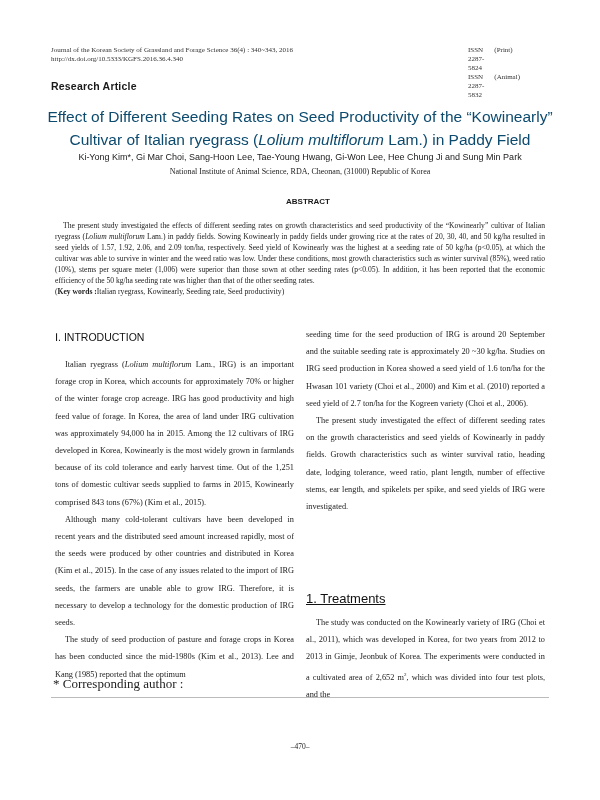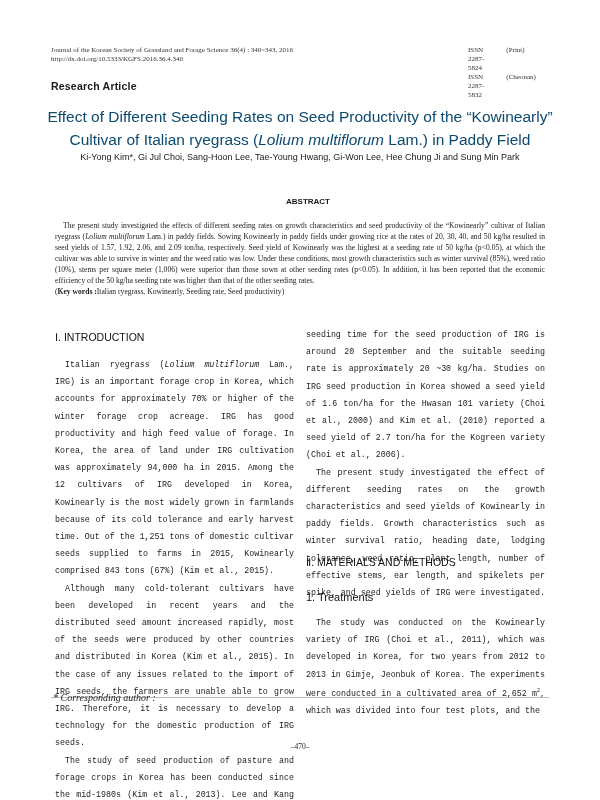--- a/index.html
+++ b/index.html
@@ -5,44 +5,44 @@
   html, body { margin: 0; padding: 0; }
   body {
     width: 600px; height: 800px; background: #ffffff; overflow: hidden;
     position: relative; color: #1a1a1a;
     font-family: "Liberation Serif", serif;
   }
   .page { position: absolute; left: 0; top: 0; width: 524px; height: 800px; }
   .abs { position: absolute; }
   .journal { left: 51px; top: 46px; font-size: 7px; line-height: 9px; color: #333; }
   .issn { left: 468px; top: 46px; font-size: 7px; line-height: 9px; color: #333; }
-  .issn .row { display: flex; gap: 22px; }
+  .issn .row { display: flex; gap: 10px; }
   .issn .row span:last-child { min-width: 34px; }
   .rtype { left: 51px; top: 80px; font-family: "Liberation Sans", sans-serif; font-weight: bold; font-size: 10.5px; letter-spacing: 0.2px; }
   .title { left: 0; width: 600px; text-align: center; font-family: "Liberation Sans", sans-serif; font-size: 15.5px; line-height: 22px; color: #0c4a6e; }
   .title1 { top: 106px; }
   .title2 { top: 129px; }
   .authors { left: 0; width: 600px; top: 152px; text-align: center; font-family: "Liberation Sans", sans-serif; font-size: 9px; color: #222; }
   .affil { left: 0; width: 600px; top: 167px; text-align: center; font-size: 8px; color: #222; }
   .abs-head { left: 8px; width: 600px; top: 197px; text-align: center; font-family: "Liberation Sans", sans-serif; font-weight: bold; font-size: 8px; }
   .abstract { left: 55px; width: 490px; top: 220px; font-size: 7.6px; line-height: 11px; text-align: justify; color: #222; }
   .abstract p { margin: 0; text-indent: 8px; }
   .kw { margin-top: 0; }
   .kw b { font-weight: bold; }
-  .col { width: 239px; font-size: 8.3px; line-height: 17.2px; text-align: justify; color: #222; font-family: Liberation Mono, monospace; }
+  .col { width: 239px; font-size: 8.3px; line-height: 17.2px; text-align: justify; color: #222; }
   .col p { margin: 0; text-indent: 10px; }
   .colL { left: 55px; top: 356px; }
   .colR { left: 306px; top: 326px; }
   .sec { font-family: "Liberation Sans", sans-serif; font-size: 10.5px; color: #111; }
   .sec1 { left: 55px; width: 239px; top: 331px; }
   .sec2 { left: 306px; width: 239px; top: 556px; }
-  .sub { left: 306px; top: 591px; font-family: "Liberation Sans", sans-serif; font-size: 11px; color: #111; }
+  .sub { left: 306px; top: 591px; font-family: "Liberation Sans", sans-serif; font-size: 13px; color: #111; text-decoration: underline; }
   .colR2 { left: 306px; top: 614px; }
   .rule { left: 51px; top: 697px; width: 498px; height: 1px; background: #bbb; }
-  .foot { left: 53px; top: 693px; width: 495px; font-size: 10px; line-height: 10px; color: #222; display: flex; font-style: italic; }
+  .foot { left: 53px; top: 679px; width: 495px; font-size: 13px; line-height: 10px; color: #222; display: flex; }
   .foot .lab { white-space: nowrap; padding-right: 2px; }
   .pageno { left: 0; width: 600px; top: 742px; text-align: center; font-size: 7.5px; }
   sup { font-size: 5px; }
 </style>
 </head>
 <body>
 
 <div class="page">
 
   <div class="abs journal">
@@ -50,50 +50,50 @@
     <div>http://dx.doi.org/10.5333/KGFS.2016.36.4.340</div>
   </div>
 
   <div class="abs issn">
     <div class="row">
         <span>ISSN 2287-5824</span>
         <span>(Print)</span>
       </div>
     <div class="row">
         <span>ISSN 2287-5832</span>
-        <span>(Cheonan)</span>
+        <span>(Animal)</span>
       </div>
   </div>
 
   <div class="abs rtype">Research Article</div>
 
   <div class="abs title title1">Effect of Different Seeding Rates on Seed Productivity of the “Kowinearly”</div>
   <div class="abs title title2"><span>Cultivar of Italian ryegrass (</span><i>Lolium multiflorum</i><span> Lam.) in Paddy Field</span></div>
 
-  <div class="abs authors">Ki-Yong Kim*, Gi Jul Choi, Sang-Hoon Lee, Tae-Young Hwang, Gi-Won Lee, Hee Chung Ji and Sung Min Park</div>
+  <div class="abs authors">Ki-Yong Kim*, Gi Mar Choi, Sang-Hoon Lee, Tae-Young Hwang, Gi-Won Lee, Hee Chung Ji and Sung Min Park</div>
+  <div class="abs affil">National Institute of Animal Science, RDA, Cheonan, (31000) Republic of Korea</div>
 
   <div class="abs abs-head">ABSTRACT</div>
   <div class="abs abstract">
     <p><span>The present study investigated the effects of different seeding rates on growth characteristics and seed productivity of the “Kowinearly” cultivar of Italian ryegrass (</span><i>Lolium multiflorum</i><span> Lam.) in paddy fields. Sowing Kowinearly in paddy fields under growing rice at the rates of 20, 30, 40, and 50 kg/ha resulted in seed yields of 1.57, 1.92, 2.06, and 2.09 ton/ha, respectively. Seed yield of Kowinearly was the highest at a seeding rate of 50 kg/ha (p&lt;0.05), at which the cultivar was able to survive in winter and the weed ratio was low. Under these conditions, most growth characteristics such as winter survival (85%), weed ratio (10%), stems per square meter (1,006) were superior than those sown at other seeding rates (p&lt;0.05). In addition, it has been reported that the economic efficiency of the 50 kg/ha seeding rate was higher than that of the other seeding rates.</span></p>
     <div class="kw">(<b>Key words :</b><span>Italian ryegrass, Kowinearly, Seeding rate, Seed productivity)</span></div>
   </div>
 
   <div class="abs sec sec1">Ⅰ. INTRODUCTION</div>
   <div class="abs col colL">
     <p><span>Italian ryegrass (</span><i>Lolium multiflorum</i><span> Lam., IRG) is an important forage crop in Korea, which accounts for approximately 70% or higher of the winter forage crop acreage. IRG has good productivity and high feed value of forage. In Korea, the area of land under IRG cultivation was approximately 94,000 ha in 2015. Among the 12 cultivars of IRG developed in Korea, Kowinearly is the most widely grown in farmlands because of its cold tolerance and early harvest time. Out of the 1,251 tons of domestic cultivar seeds supplied to farms in 2015, Kowinearly comprised 843 tons (67%) (Kim et al., 2015).</span></p>
     <p>Although many cold-tolerant cultivars have been developed in recent years and the distributed seed amount increased rapidly, most of the seeds were produced by other countries and distributed in Korea (Kim et al., 2015). In the case of any issues related to the import of IRG seeds, the farmers are unable able to grow IRG. Therefore, it is necessary to develop a technology for the domestic production of IRG seeds.</p>
     <p>The study of seed production of pasture and forage crops in Korea has been conducted since the mid-1980s (Kim et al., 2013). Lee and Kang (1985) reported that the optimum</p>
   </div>
 
   <div class="abs col colR">
     <p style="text-indent:0">seeding time for the seed production of IRG is around 20 September and the suitable seeding rate is approximately 20 ~30 kg/ha. Studies on IRG seed production in Korea showed a seed yield of 1.6 ton/ha for the Hwasan 101 variety (Choi et al., 2000) and Kim et al. (2010) reported a seed yield of 2.7 ton/ha for the Kogreen variety (Choi et al., 2006).</p>
     <p>The present study investigated the effect of different seeding rates on the growth characteristics and seed yields of Kowinearly in paddy fields. Growth characteristics such as winter survival ratio, heading date, lodging tolerance, weed ratio, plant length, number of effective stems, ear length, and spikelets per spike, and seed yields of IRG were investigated.</p>
   </div>
 
-  <div class="abs sec sec2">Ⅱ. MATERIALS AND METHODS</div>
   <div class="abs sub">1. Treatments</div>
   <div class="abs col colR2">
     <p><span>The study was conducted on the Kowinearly variety of IRG (Choi et al., 2011), which was developed in Korea, for two years from 2012 to 2013 in Gimje, Jeonbuk of Korea. The experiments were conducted in a cultivated area of 2,652 m</span><sup>2</sup><span>, which was divided into four test plots, and the</span></p>
   </div>
 
   <div class="abs rule"></div>
   <div class="abs foot">
     <span class="lab">* Corresponding author :</span>
   </div>
 

